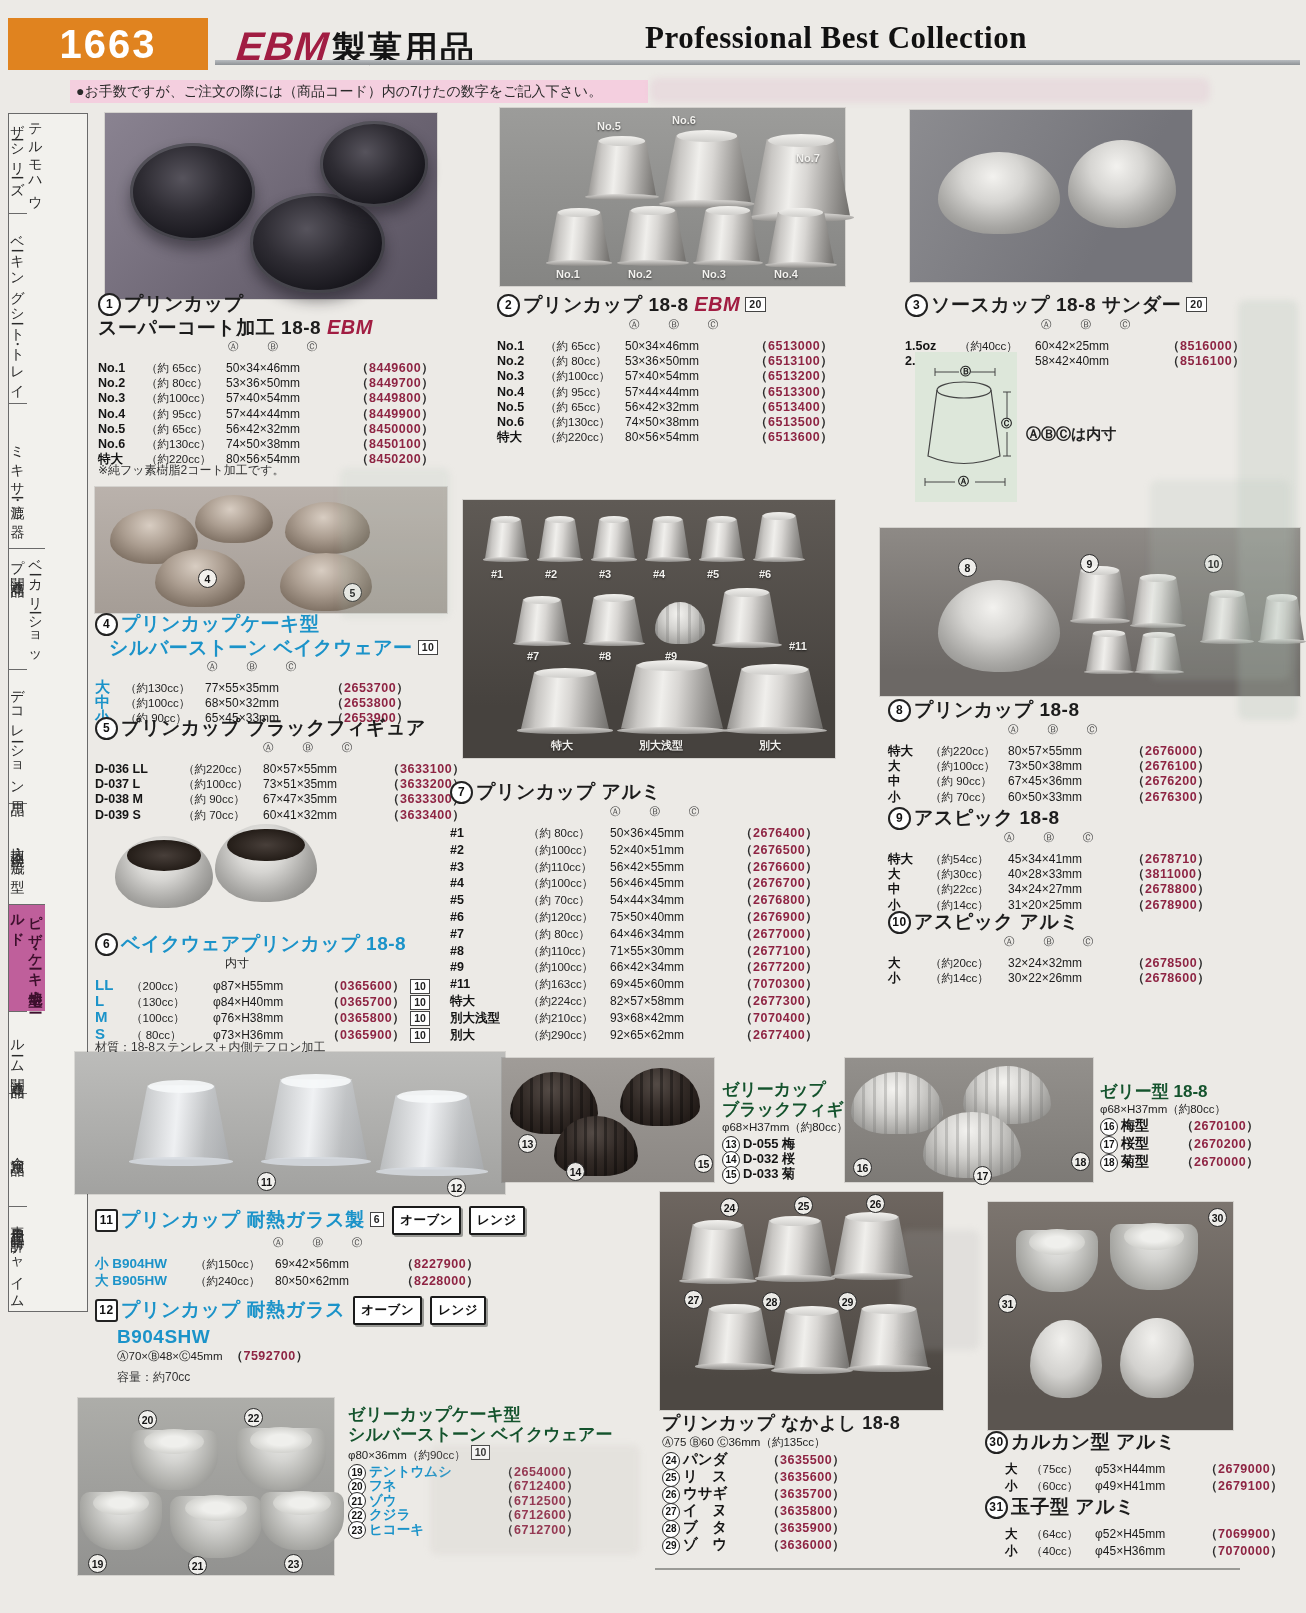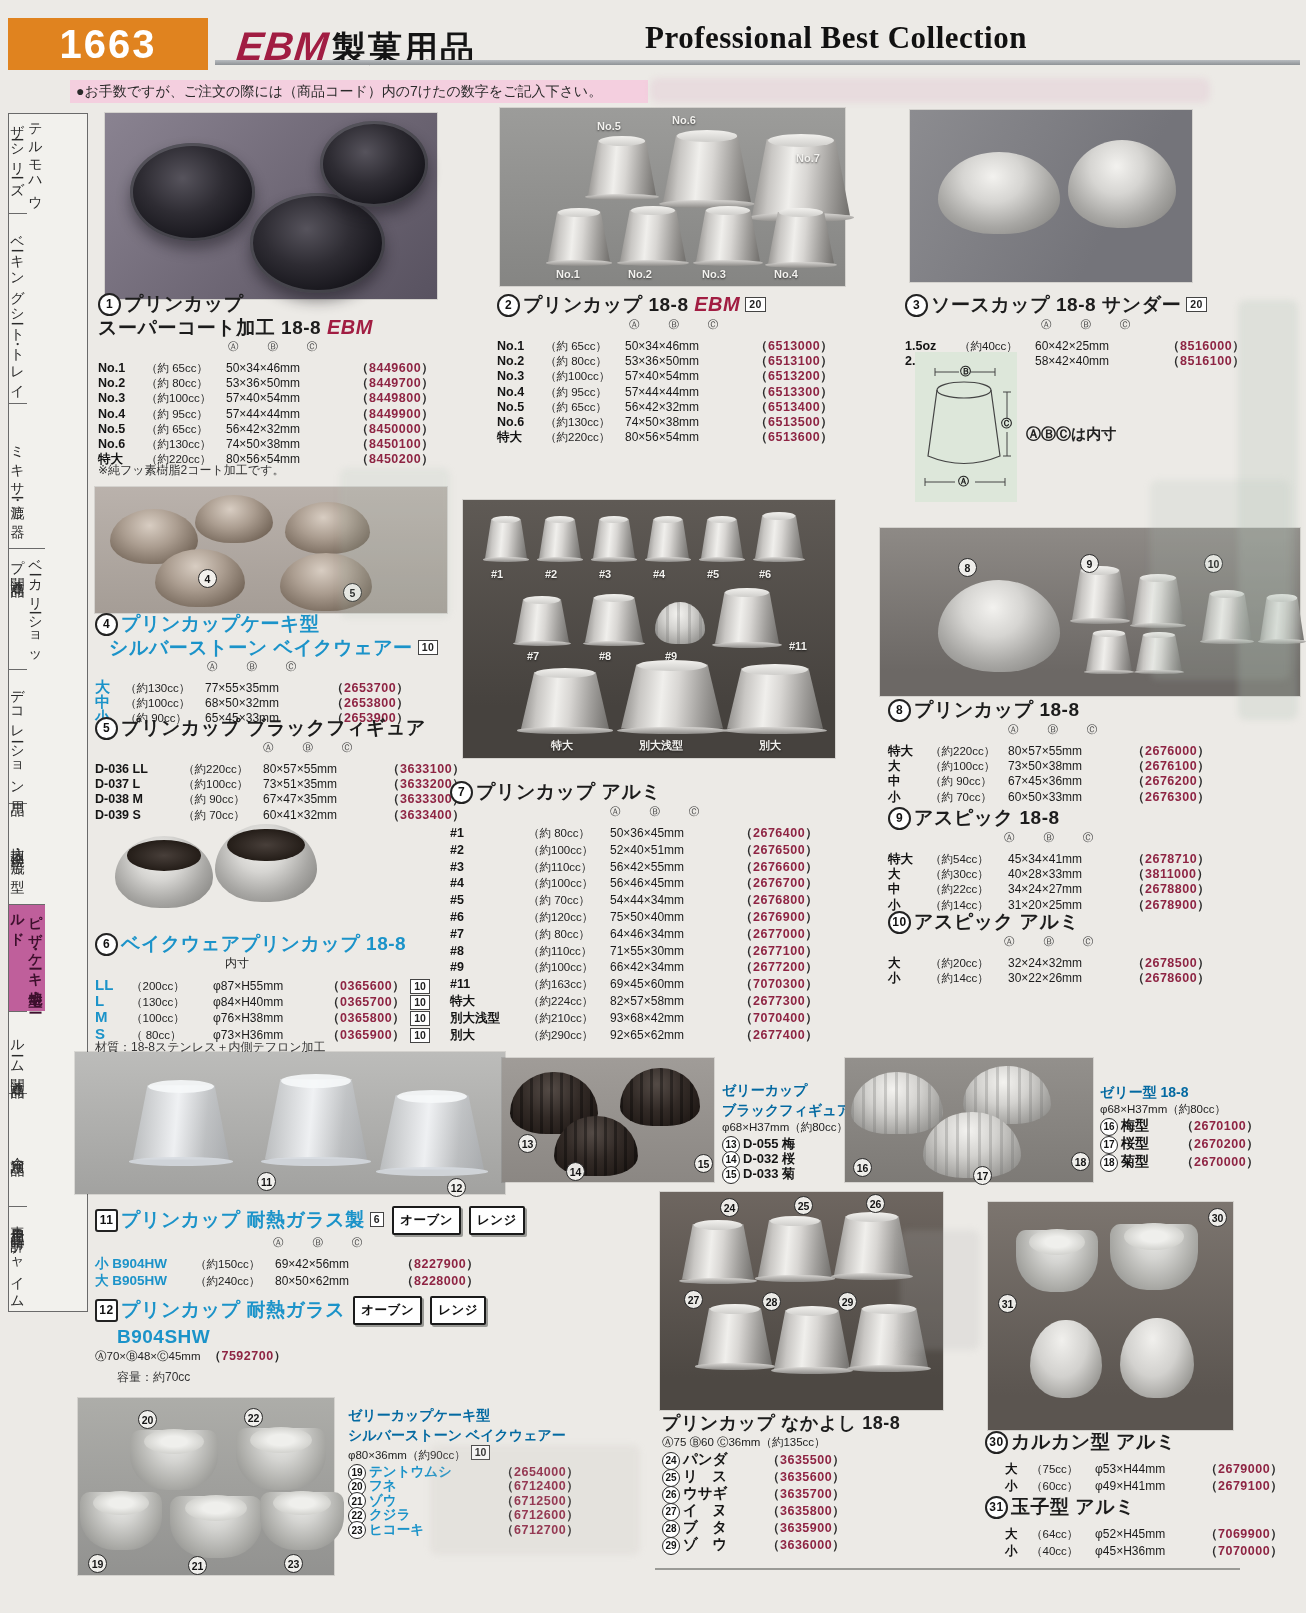--- a/index.html
+++ b/index.html
@@ -57,21 +57,21 @@
   .egg{position:absolute;border-radius:50% 50% 46% 46%/60% 60% 42% 42%;
       background:radial-gradient(ellipse at 44% 26%,#f1f0ed 0%,#d2d1ce 45%,#9b9a96 80%,#7b7a76 100%);}
   .plabel{position:absolute;color:#f2f1ee;font-size:11px;font-weight:bold;text-shadow:0 1px 2px rgba(0,0,0,.6);white-space:nowrap;}
   .pmark{position:absolute;width:17px;height:17px;border-radius:50%;border:1px solid #2a2a2a;
       background:rgba(246,245,242,.93);color:#141414;font-size:10.5px;font-weight:bold;
       display:flex;align-items:center;justify-content:center;}
   
   .sec{position:absolute;}
   .h1{font-size:19px;font-weight:bold;color:#1c1c1c;letter-spacing:0.5px;white-space:nowrap;line-height:23px;}
   .h1.blue,.blue{color:#1b93c9;}
-  .h2{font-size:14px;font-weight:bold;color:#0369a1;white-space:nowrap;line-height:20px;}
+  .h2{font-size:17px;font-weight:bold;color:#14532d;white-space:nowrap;line-height:20px;}
   .brand{color:#a11d42;font-style:italic;font-weight:bold;font-size:20px;}
   .cnh,.sqh{display:inline-flex;width:19px;height:19px;border:2px solid #222;border-radius:50%;background:#fff;
       font-size:12px;font-weight:bold;font-style:normal;align-items:center;justify-content:center;
       vertical-align:2px;margin-right:3px;color:#111;flex:none;}
   .sqh{border-radius:3px;}
   .cn{display:inline-flex;width:16px;height:16px;border:1.5px solid #2a2a2a;border-radius:50%;background:#fff;
       font-size:10px;font-weight:bold;align-items:center;justify-content:center;color:#111;flex:none;margin-right:3px;}
   .sqbadge{display:inline-block;border:1px solid #444;padding:0 3px;font-size:10.5px;line-height:13px;
       font-weight:bold;background:#fff;vertical-align:3px;margin-left:5px;color:#222;font-style:normal;}
   .app{display:inline-block;border:2px solid #1a1a1a;border-radius:2px;padding:1px 6px;font-size:12.5px;
@@ -753,21 +753,21 @@
           <span class="size">80×50×62mm</span>
           <span class="code">8228000</span>
         </div>
 
     </div>
   </div>
 
   <div class="sec" style="left:95px;top:1296px;width:420px">
     <div class="h1 blue"><span class="sqh">12</span><span>プリンカップ 耐熱ガラス</span><span class="app">オーブン</span><span class="app">レンジ</span></div>
     <div class="h1 blue" style="margin-left:22px">B904SHW</div>
-    <div class="row" style="height:18px">
+    <div class="row" style="margin-left:22px;height:18px">
         <span class="dims" style="margin-right:8px">Ⓐ70×Ⓑ48×Ⓒ45mm</span>
         <span class="code">7592700</span>
       </div>
     <div class="note" style="margin-left:22px;font-size:12px">容量：約70cc</div>
   </div>
 
   <div class="photo" style="left:502px;top:1058px;width:212px;height:124px;background:linear-gradient(#a09c98,#8b8783);">
     <div class="dome domed" style="left:8px;top:14px;width:88px;height:62px"></div>
     <div class="dome domed" style="left:52px;top:58px;width:84px;height:60px"></div>
     <div class="dome domed" style="left:118px;top:10px;width:80px;height:58px"></div>

